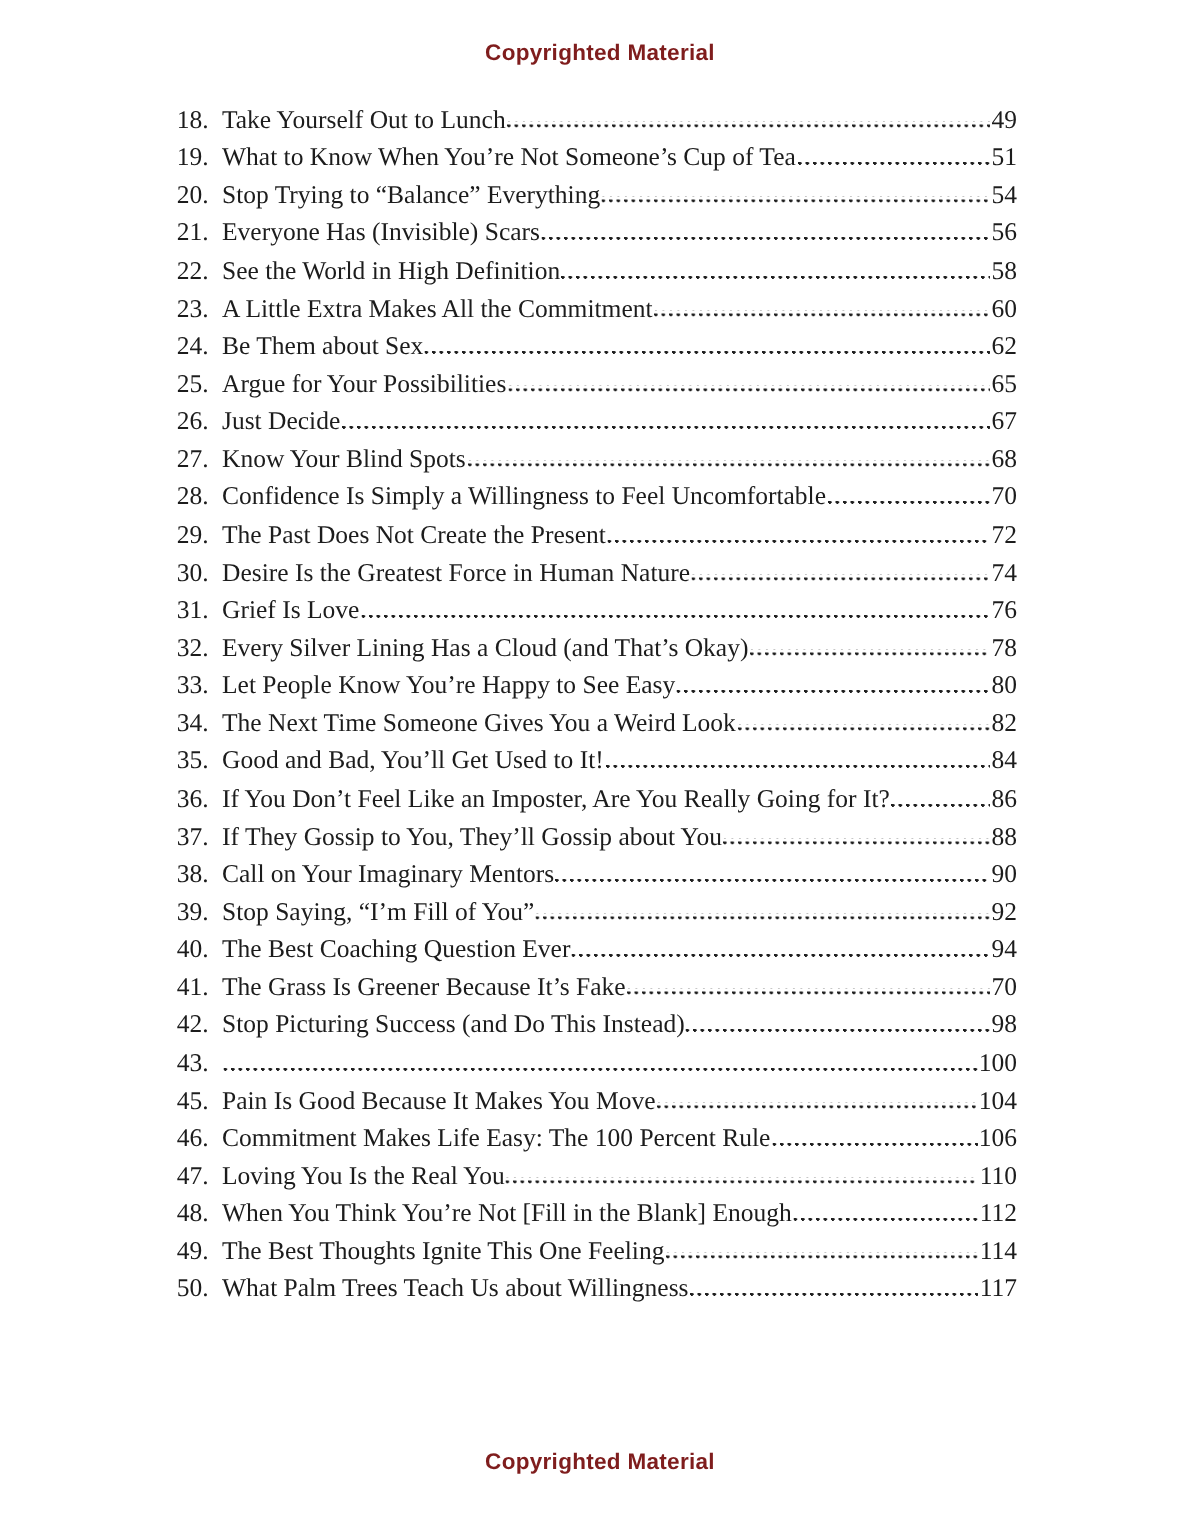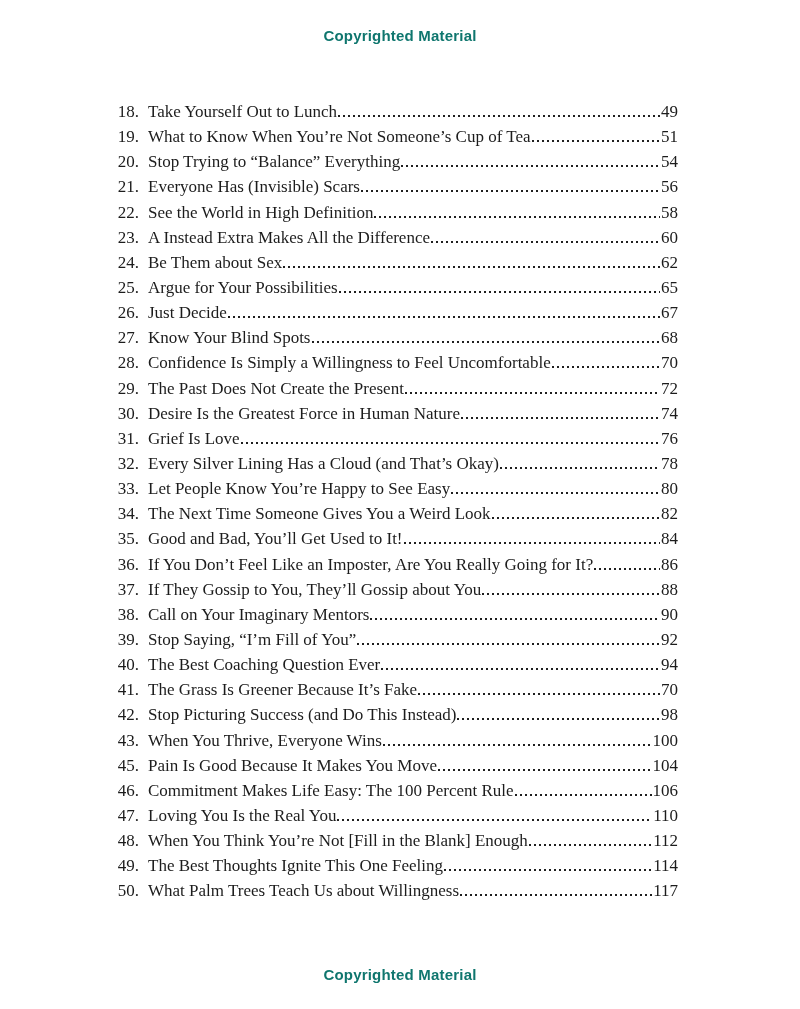--- a/index.html
+++ b/index.html
@@ -16,21 +16,21 @@
     overflow: hidden;
   }
   .copyright-notice {
     position: absolute;
     left: 0;
     width: 100%;
     text-align: center;
     font-family: "Liberation Sans", sans-serif;
     font-weight: 700;
     font-size: 15px;
-    color: #0f766e;
+    color: #7f1d1d;
     letter-spacing: 0.2px;
   }
   .copyright-notice.top { top: 27px; }
   .copyright-notice.bottom { top: 966px; }
 
   .toc {
     position: absolute;
     top: 67px;
     left: 113px;
     width: 565px;
@@ -43,21 +43,20 @@
     font-size: 17px;
     white-space: nowrap;
   }
   .toc-num {
     flex: 0 0 26px;
     text-align: right;
     margin-right: 9px;
   }
   .toc-title {
     flex: 0 0 auto;
-    margin-top: 32px;
   }
   .toc-leader {
     flex: 1 1 auto;
     min-width: 8px;
     height: 4px;
     margin: 0 1px;
     background-image: radial-gradient(circle at 1.2px 2.8px, #1f1f1f 1.05px, rgba(0,0,0,0) 1.15px);
     background-size: 5px 4px;
     background-repeat: repeat-x;
     background-position: left bottom;
@@ -104,21 +103,21 @@
 
   <div class="toc-row">
     <span class="toc-num">22.</span>
     <span class="toc-title">See the World in High Definition</span>
     <span class="toc-leader"></span>
     <span class="toc-page">58</span>
   </div>
 
   <div class="toc-row">
     <span class="toc-num">23.</span>
-    <span class="toc-title">A Instead Extra Makes All the Difference</span>
+    <span class="toc-title">A Little Extra Makes All the Commitment</span>
     <span class="toc-leader"></span>
     <span class="toc-page">60</span>
   </div>
 
   <div class="toc-row">
     <span class="toc-num">24.</span>
     <span class="toc-title">Be Them about Sex</span>
     <span class="toc-leader"></span>
     <span class="toc-page">62</span>
   </div>
@@ -244,21 +243,20 @@
 
   <div class="toc-row">
     <span class="toc-num">42.</span>
     <span class="toc-title">Stop Picturing Success (and Do This Instead)</span>
     <span class="toc-leader"></span>
     <span class="toc-page">98</span>
   </div>
 
   <div class="toc-row">
     <span class="toc-num">43.</span>
-    <span class="toc-title">When You Thrive, Everyone Wins</span>
     <span class="toc-leader"></span>
     <span class="toc-page">100</span>
   </div>
 
 
   <div class="toc-row">
     <span class="toc-num">45.</span>
     <span class="toc-title">Pain Is Good Because It Makes You Move</span>
     <span class="toc-leader"></span>
     <span class="toc-page">104</span>

